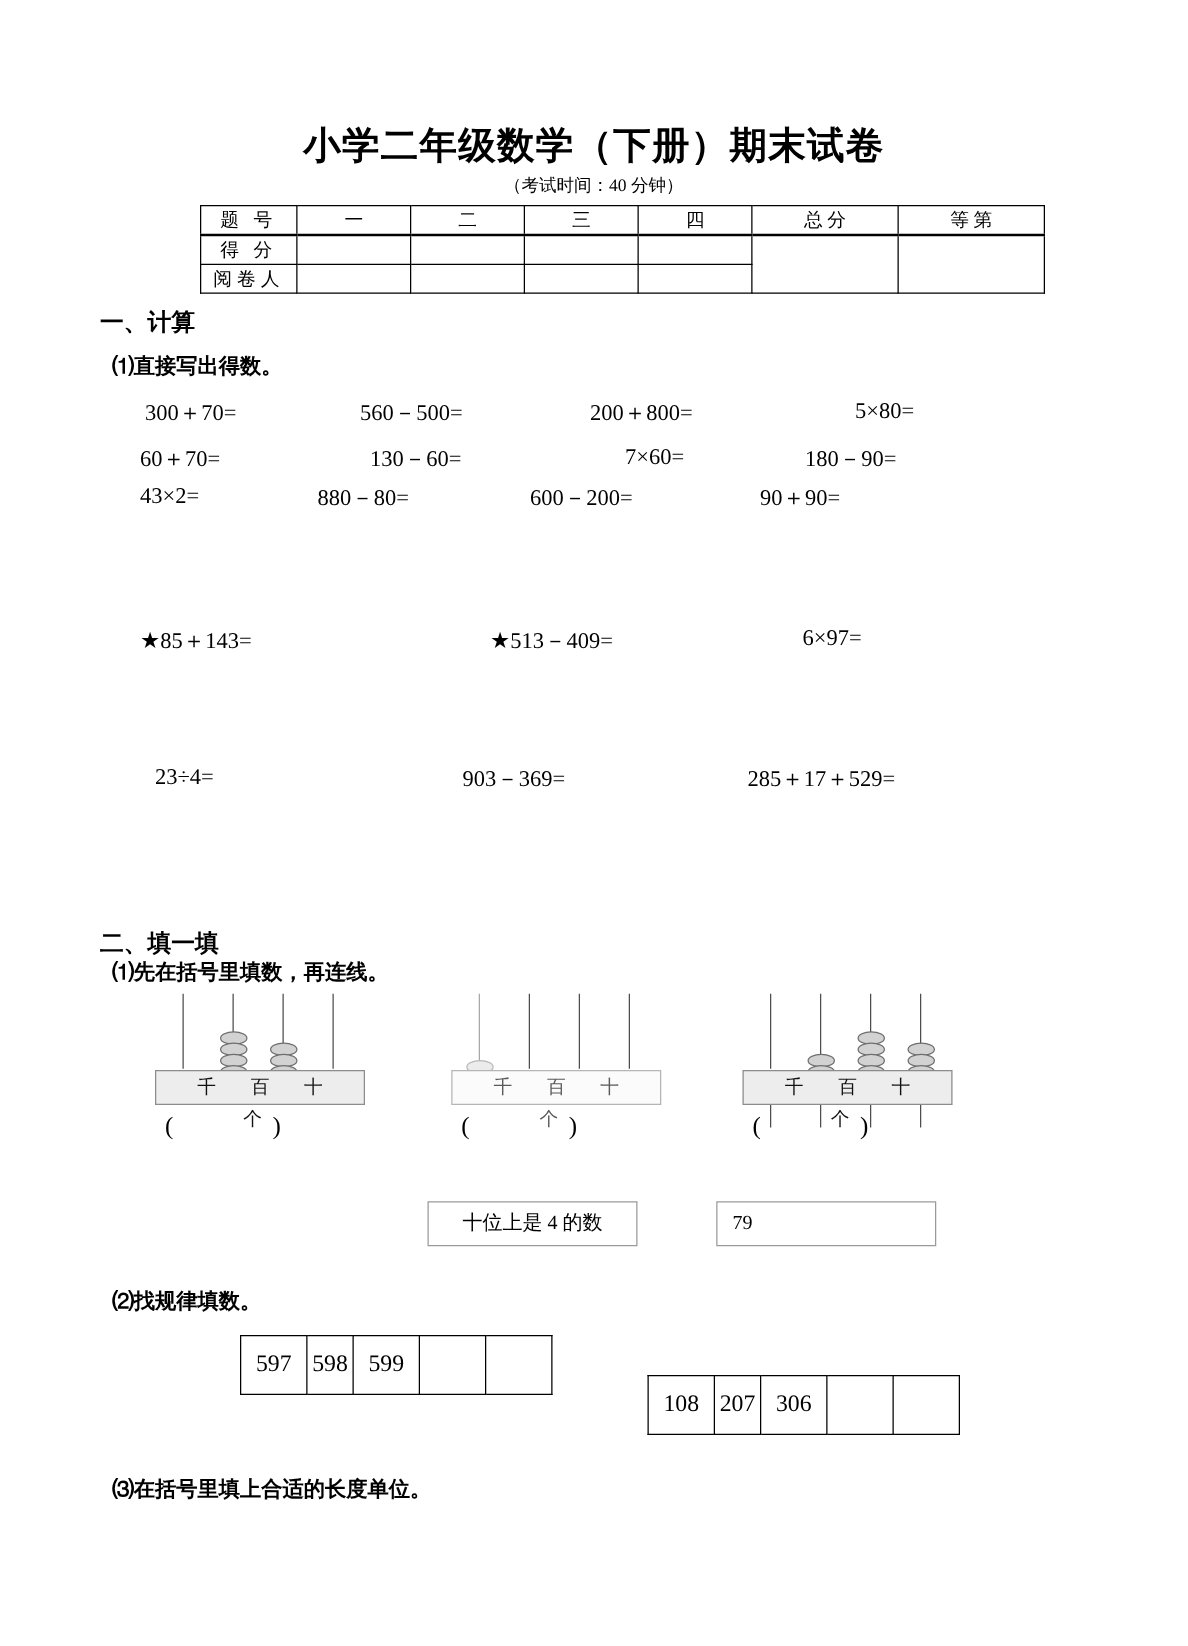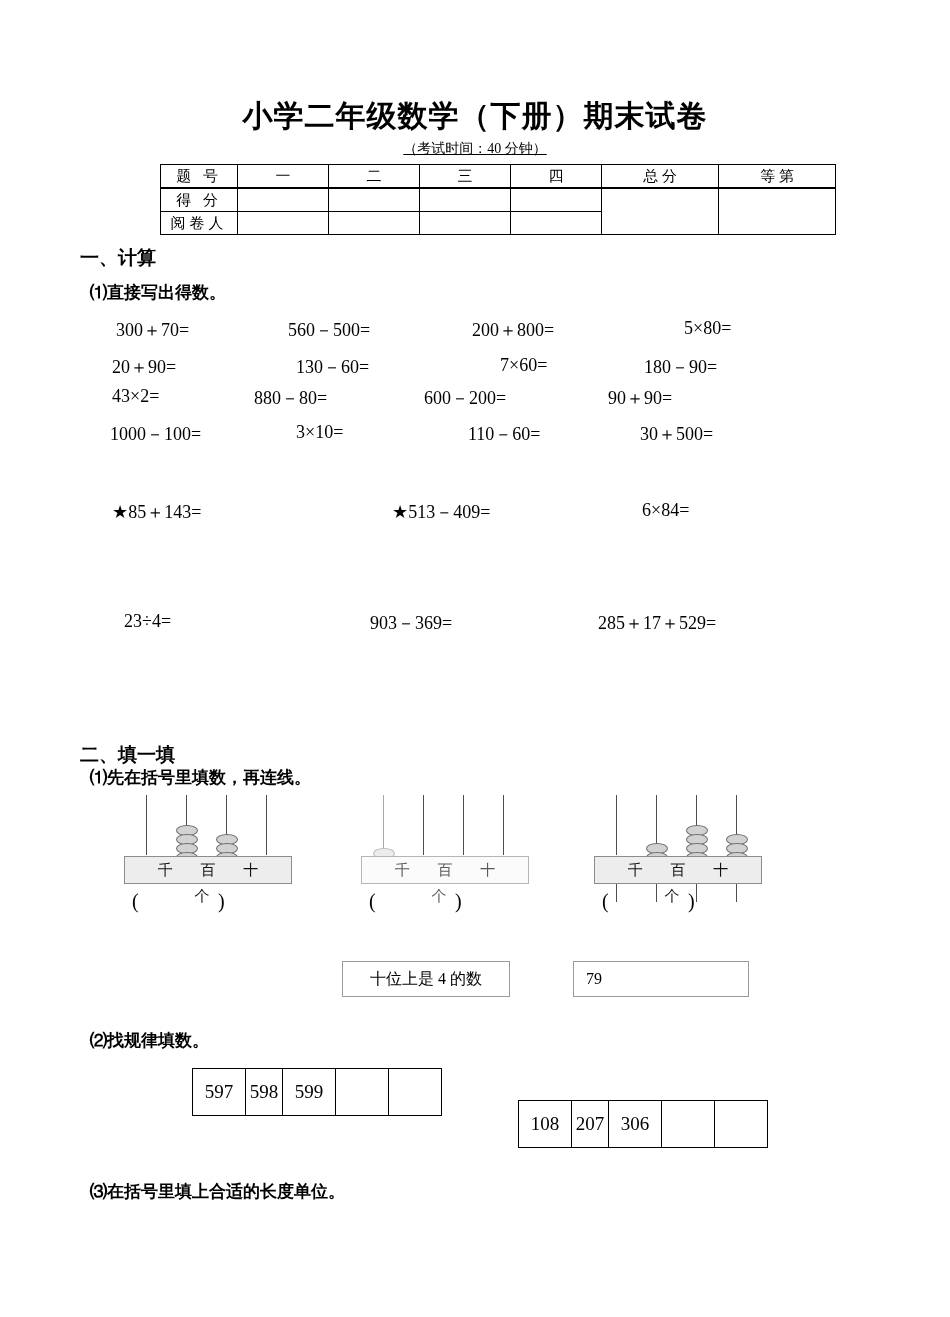--- a/index.html
+++ b/index.html
@@ -34,21 +34,20 @@
     letter-spacing: 1px;
     font-family: "Liberation Sans", "DejaVu Sans", sans-serif;
   }
   .doc-subtitle {
     position: absolute;
     left: 0;
     top: 140px;
     width: 950px;
     text-align: center;
     font-size: 14px;
-    text-decoration: underline;
   }
 
   
   .score-table {
     position: absolute;
     left: 160px;
     top: 164px;
     border-collapse: collapse;
     width: 648px;
     table-layout: fixed;
@@ -220,45 +219,39 @@
   <div class="sub-q" style="left:90px; top:281px;">⑴直接写出得数。</div>
 
   <div class="calc-row" style="top:318px;">
     <span class="calc-item" style="left:116px;">300＋70=</span>
     <span class="calc-item" style="left:288px;">560－500=</span>
     <span class="calc-item" style="left:472px;">200＋800=</span>
     <span class="calc-item" style="left:684px;">5×80=</span>
   </div>
 
   <div class="calc-row" style="top:355px;">
-    <span class="calc-item" style="left:112px;">20＋90=</span>
+    <span class="calc-item" style="left:112px;">60＋70=</span>
     <span class="calc-item" style="left:296px;">130－60=</span>
     <span class="calc-item" style="left:500px;">7×60=</span>
     <span class="calc-item" style="left:644px;">180－90=</span>
   </div>
 
   <div class="calc-row" style="top:386px;">
     <span class="calc-item" style="left:112px;">43×2=</span>
     <span class="calc-item" style="left:254px;">880－80=</span>
     <span class="calc-item" style="left:424px;">600－200=</span>
     <span class="calc-item" style="left:608px;">90＋90=</span>
   </div>
 
-  <div class="calc-row" style="top:422px;">
-    <span class="calc-item" style="left:110px;">1000－100=</span>
-    <span class="calc-item" style="left:296px;">3×10=</span>
-    <span class="calc-item" style="left:468px;">110－60=</span>
-    <span class="calc-item" style="left:640px;">30＋500=</span>
-  </div>
 
 
   <div class="calc-row" style="top:500px;">
     <span class="calc-item" style="left:112px;">★85＋143=</span>
     <span class="calc-item" style="left:392px;">★513－409=</span>
-    <span class="calc-item" style="left:642px;">6×84=</span>
+    <span class="calc-item" style="left:642px;">6×97=</span>
   </div>
 
   <div class="calc-row" style="top:611px;">
     <span class="calc-item" style="left:124px;">23÷4=</span>
     <span class="calc-item" style="left:370px;">903－369=</span>
     <span class="calc-item" style="left:598px;">285＋17＋529=</span>
   </div>
 
   <div class="section-head" style="left:80px; top:730px;margin-top:12px;">二、填一填</div>
   <div class="sub-q" style="left:90px; top:766px;">⑴先在括号里填数，再连线。</div>

